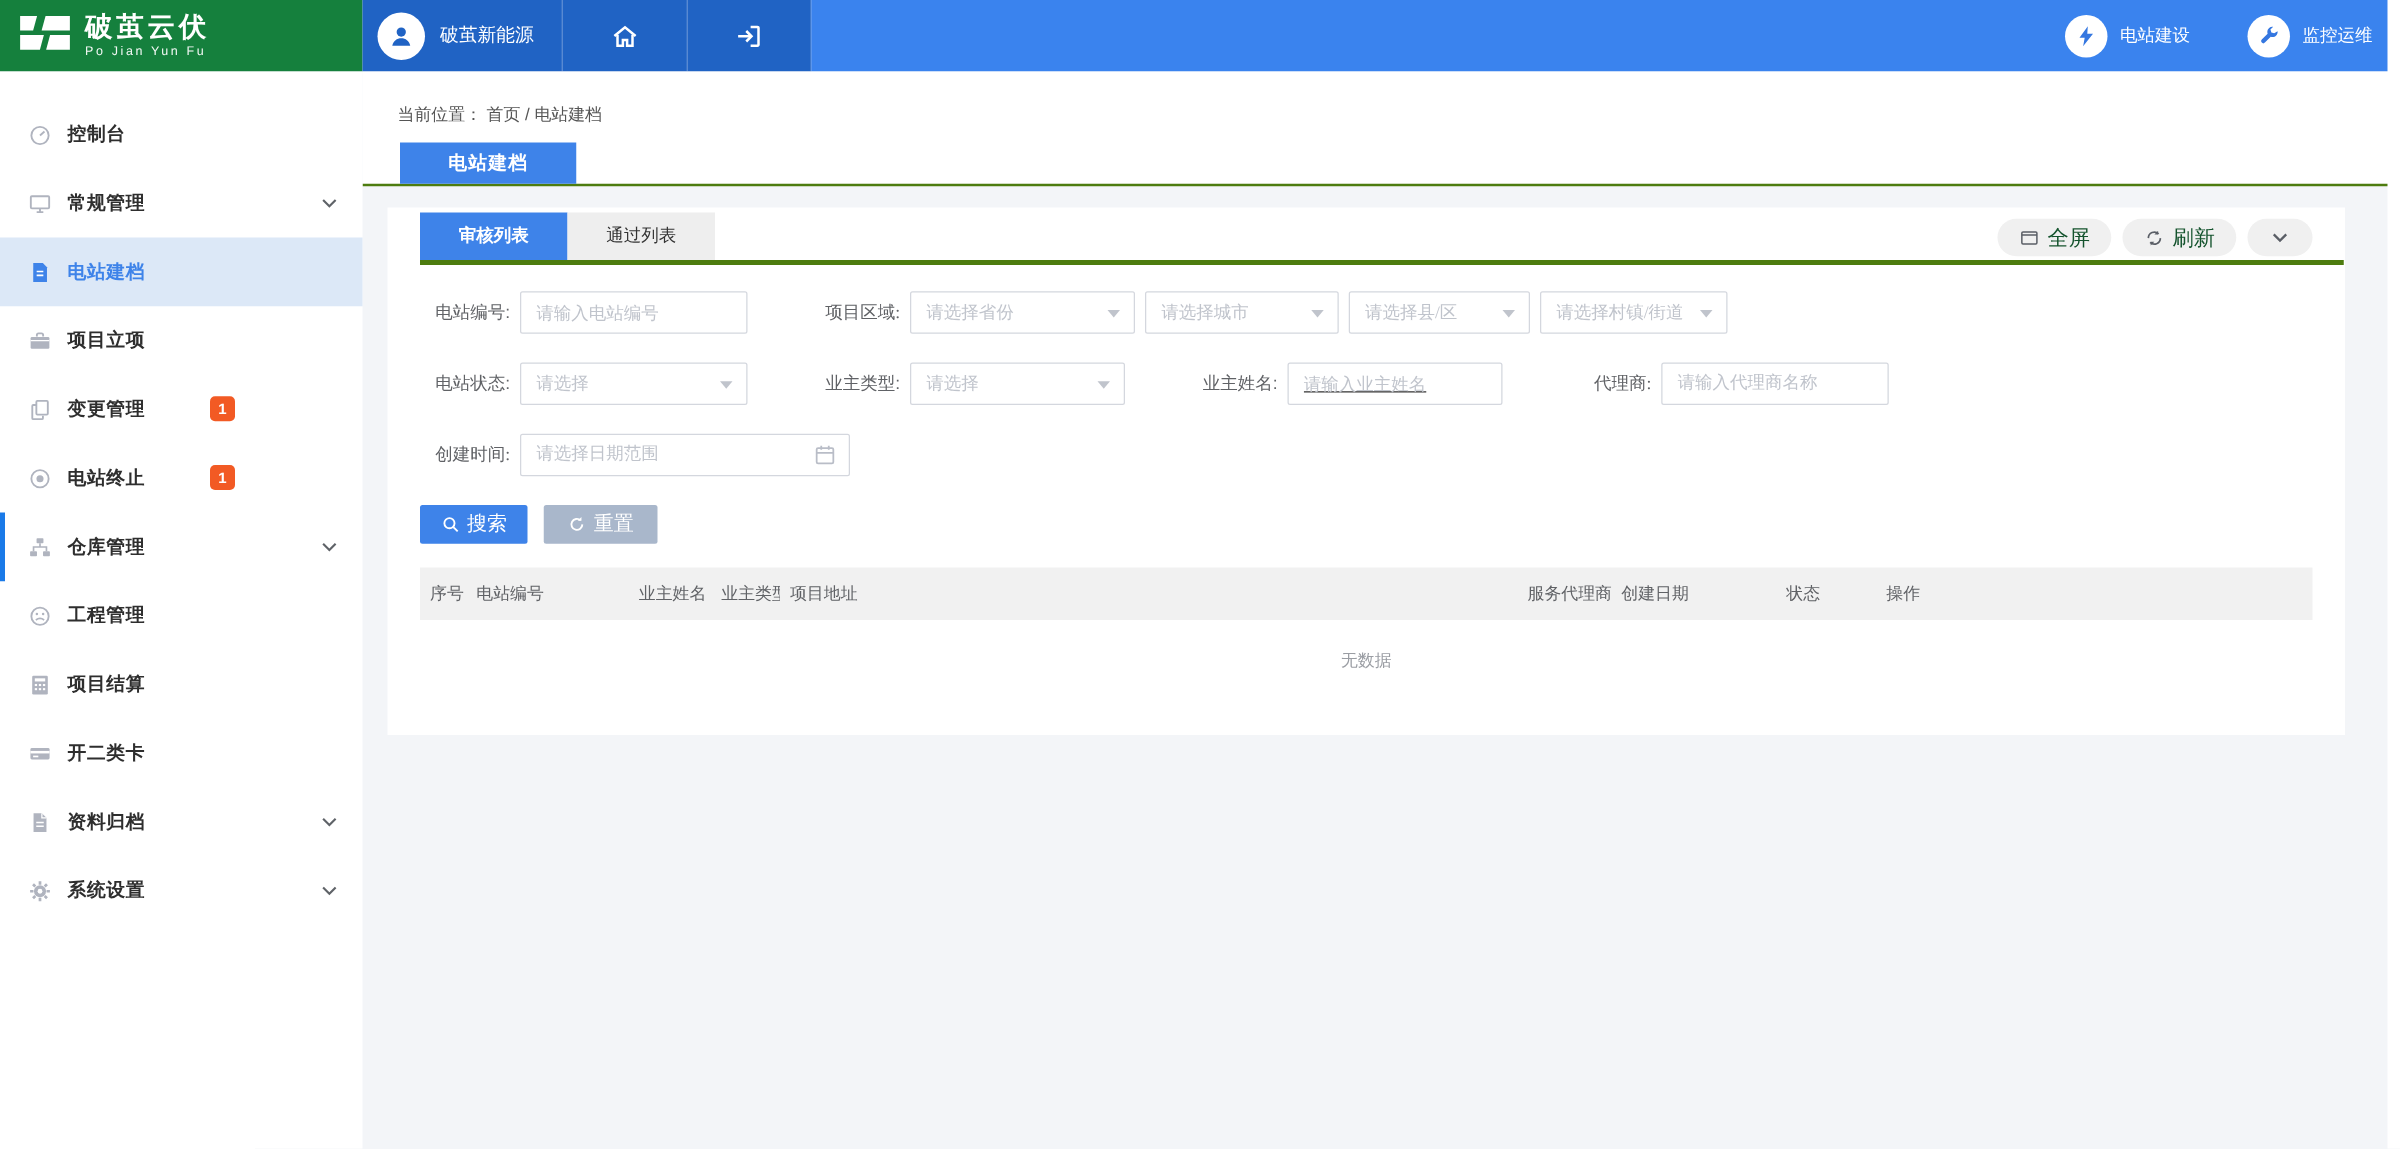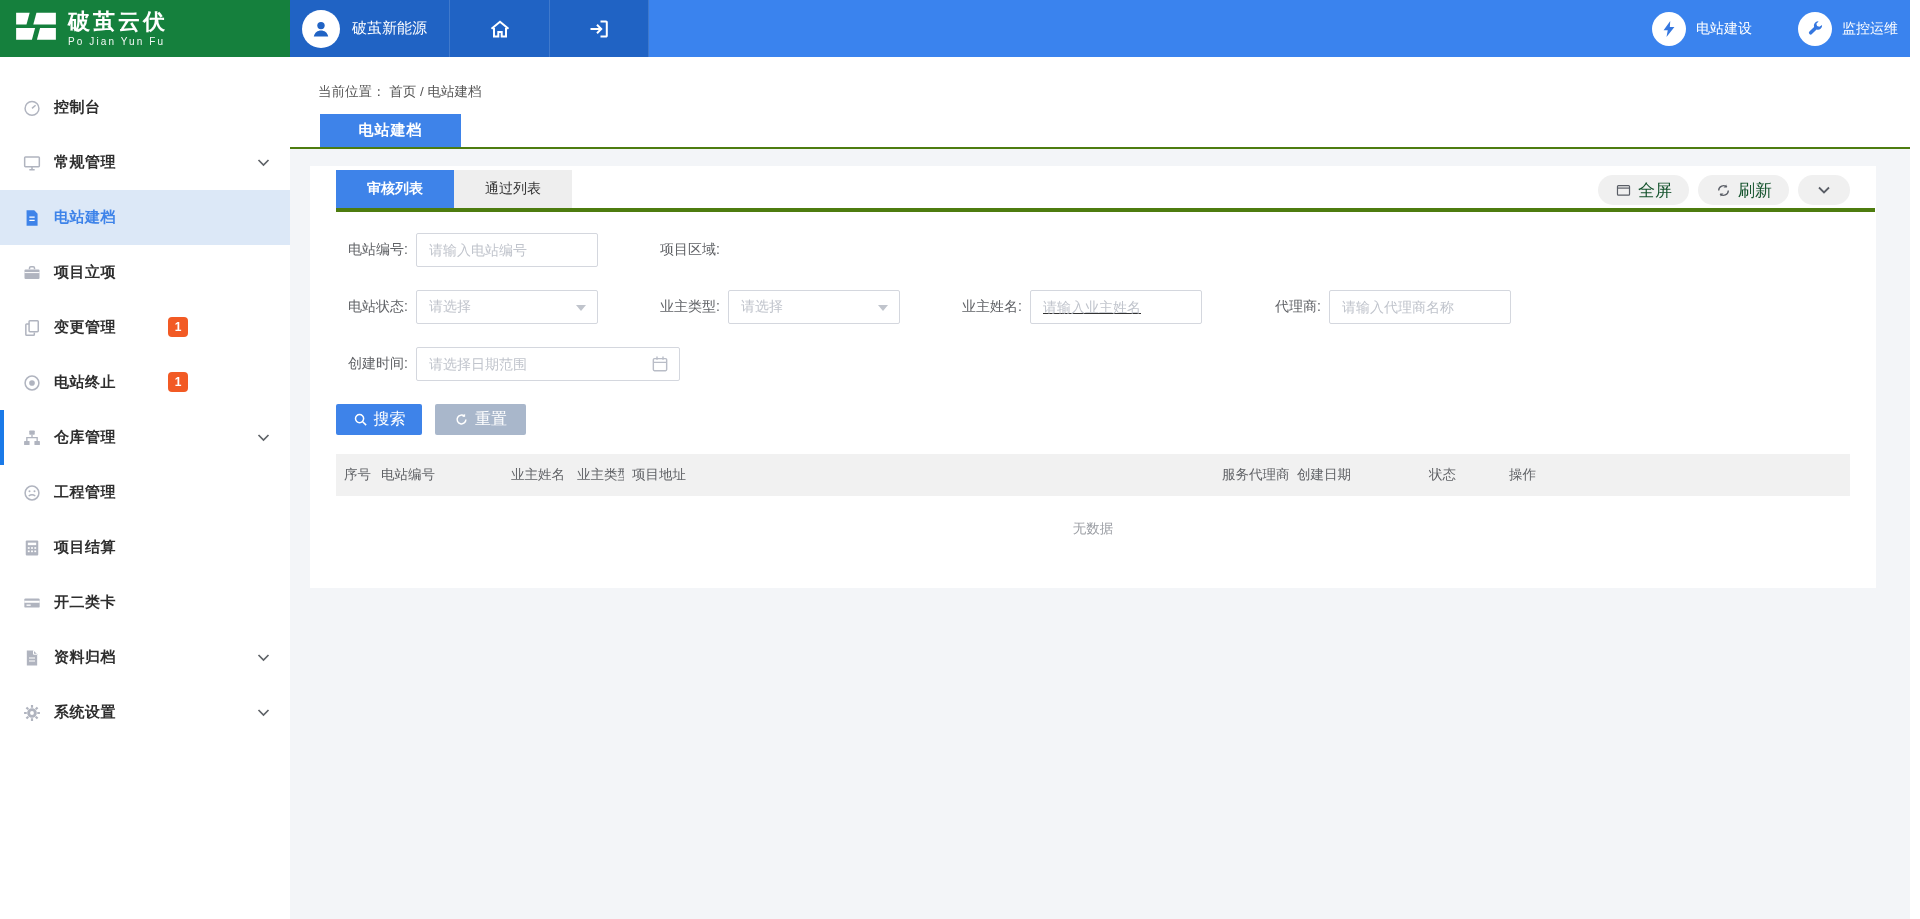--- a/index.html
+++ b/index.html
@@ -48,21 +48,21 @@
   .ptab { height:38px; padding:0 31px; display:flex; align-items:center; font-size:14px; background:#eeeeee; color:#333; cursor:pointer; }
   .ptab.active { background:#3e83e9; color:#fff; font-weight:bold; }
   .head-actions { margin-left:auto; display:flex; gap:9px; align-self:center; margin-bottom:2px; }
   .pill { height:30px; border:none; border-radius:15px; background:#f0f0f0; color:#14532d; font-size:17px; display:flex; align-items:center; gap:6px; padding:0 17px; cursor:pointer; font-family:inherit; }
   .pill.sq { width:52px; justify-content:center; padding:0; }
 
   
   .form { padding-top:21px; }
   .frow { display:flex; align-items:center; height:34px; margin-bottom:23px; }
   .fitem { display:flex; align-items:center; margin-right:50px; }
-  .fitem:last-child { margin-right:12px; }
+  .fitem:last-child { margin-right:12px;font-family:Liberation Serif, serif; }
   .flabel { width:72px; flex:none; text-align:right; margin-right:8px; font-size:14px; color:#606266; white-space:nowrap; }
   .tin { height:34px; border:1px solid #d4d7de; border-radius:2px; padding:0 12px; font-size:14px; color:#333; font-family:inherit; outline:none; background:#fff; }
   .tin::placeholder { color:#c0c4cc; }
   .sel { height:34px; border:1px solid #d4d7de; border-radius:2px; background:#fff; display:flex; align-items:center; padding:0 12px; cursor:pointer; position:relative; }
   .sel .ph { font-size:14px; color:#c0c4cc; white-space:nowrap; overflow:hidden; }
   .caret { position:absolute; right:11px; top:14px; width:0; height:0; border-left:5px solid transparent; border-right:5px solid transparent; border-top:6px solid #c0c4cc; }
   .selgrp { display:flex; gap:8px; }
   .datewrap { position:relative; }
   .datewrap .tin { padding-right:38px; }
   .cal-ico { position:absolute; right:10px; top:7px; pointer-events:none; }
@@ -355,20 +355,38 @@
 
       <div class="form">
 
         <div class="frow">
           <div class="fitem">
             <span class="flabel">电站编号:</span>
             <input class="tin" style="width: 182px;" placeholder="请输入电站编号">
           </div>
           <div class="fitem">
             <span class="flabel">项目区域:</span>
+            <div class="selgrp">
+              <div class="sel" style="width:180px">
+                <span class="ph">请选择省份</span>
+                  <span class="caret"></span>
+              </div>
+              <div class="sel" style="width:155px">
+                <span class="ph">请选择城市</span>
+                  <span class="caret"></span>
+              </div>
+              <div class="sel" style="width:145px">
+                <span class="ph">请选择县/区</span>
+                  <span class="caret"></span>
+              </div>
+              <div class="sel" style="width:150px">
+                <span class="ph">请选择村镇/街道</span>
+                  <span class="caret"></span>
+              </div>
+            </div>
           </div>
         </div>
 
         <div class="frow">
           <div class="fitem">
             <span class="flabel">电站状态:</span>
             <div class="sel" style="width:182px">
               <span class="ph">请选择</span>
                 <span class="caret"></span>
             </div>

